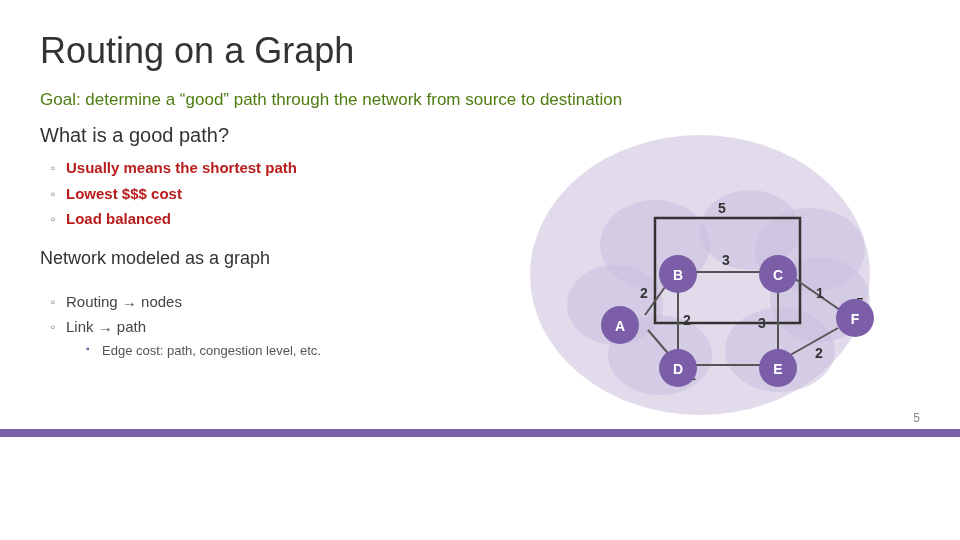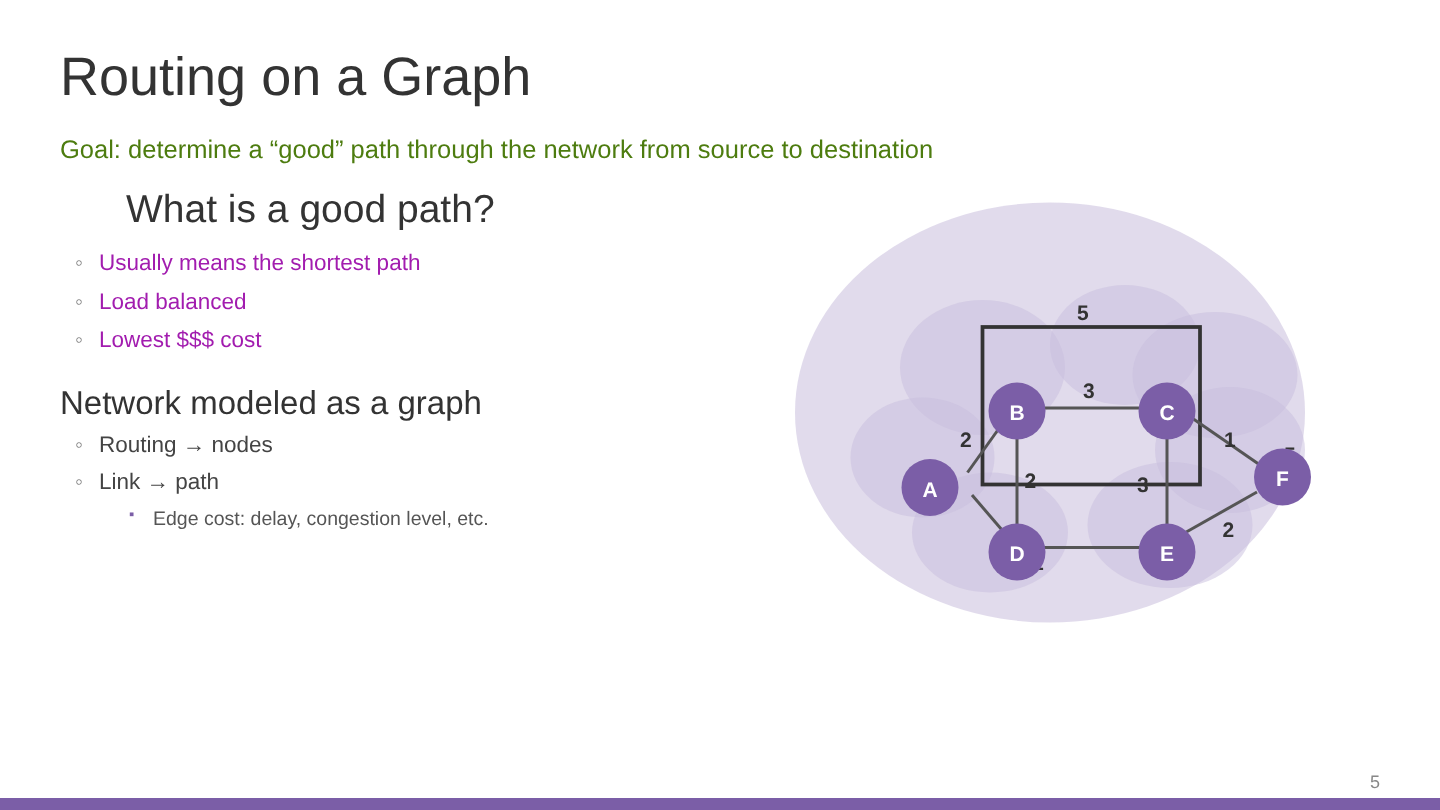--- a/index.html
+++ b/index.html
@@ -6,68 +6,68 @@
     body {
       width: 960px;
       height: 540px;
       background: #ffffff;
       font-family: 'Segoe UI', Arial, sans-serif;
       overflow: hidden;
       position: relative;
     }
     .slide {
       width: 960px;
-      height: 540px;
+      height: 437px;
       padding: 30px 40px 24px 40px;
       position: relative;
     }
     .title {
       font-size: 36px;
       font-weight: 300;
       color: #333;
       margin-bottom: 18px;
     }
     .goal {
       font-size: 17px;
       color: #4d7c0f;
       margin-bottom: 14px;
     }
     .section-heading {
-      font-size: 26px;
+      font-size: 20px;
       font-weight: 400;
       color: #333;
       margin-bottom: 8px;
-      margin-left: 44px;
     }
     .bullet-list {
       list-style: none;
       margin-bottom: 16px;
       padding-left: 10px;
     }
     .bullet-list li {
       font-size: 15px;
-      color: #a21caf;
+      color: #b91c1c;
       line-height: 1.7;
       padding-left: 16px;
       position: relative;
+      font-weight: bold;
     }
     .bullet-list li::before {
       content: '◦';
       position: absolute;
       left: 0;
       color: #888;
     }
     .network-section {
       margin-top: 6px;
     }
     .network-heading {
-      font-size: 22px;
+      font-size: 18px;
       font-weight: 400;
       color: #333;
-      margin-bottom: 2px;
+      margin-bottom: 20px;
     }
     .sub-list {
       list-style: none;
       padding-left: 10px;
     }
     .sub-list li {
       font-size: 15px;
       color: #444;
       line-height: 1.7;
       padding-left: 16px;
@@ -121,34 +121,34 @@
 </head>
 <body>
 
 <div class="slide">
   <h1 class="title">Routing on a Graph</h1>
   <p class="goal">Goal: determine a “good” path through the network from source to destination</p>
 
   <h2 class="section-heading">What is a good path?</h2>
   <ul class="bullet-list">
     <li>Usually means the shortest path</li>
+    <li>Lowest $$$ cost</li>
     <li>Load balanced</li>
-    <li>Lowest $$$ cost</li>
   </ul>
 
   <div class="network-section">
     <h2 class="network-heading">Network modeled as a graph</h2>
     <ul class="sub-list">
       <li>
         <span>Routing → nodes</span>
       </li>
       <li>
         <span>Link → path</span>
         <ul class="sub-sub">
-          <li>Edge cost: delay, congestion level, etc.</li>
+          <li>Edge cost: path, congestion level, etc.</li>
         </ul>
       </li>
     </ul>
   </div>
 
   <div class="graph-area">
     <svg width="420" height="360">
 
       <ellipse cx="200" cy="175" rx="170" ry="140" fill="#c8bedd" opacity="0.55"></ellipse>
       <ellipse cx="155" cy="145" rx="55" ry="45" fill="#c8bedd" opacity="0.5"></ellipse>

